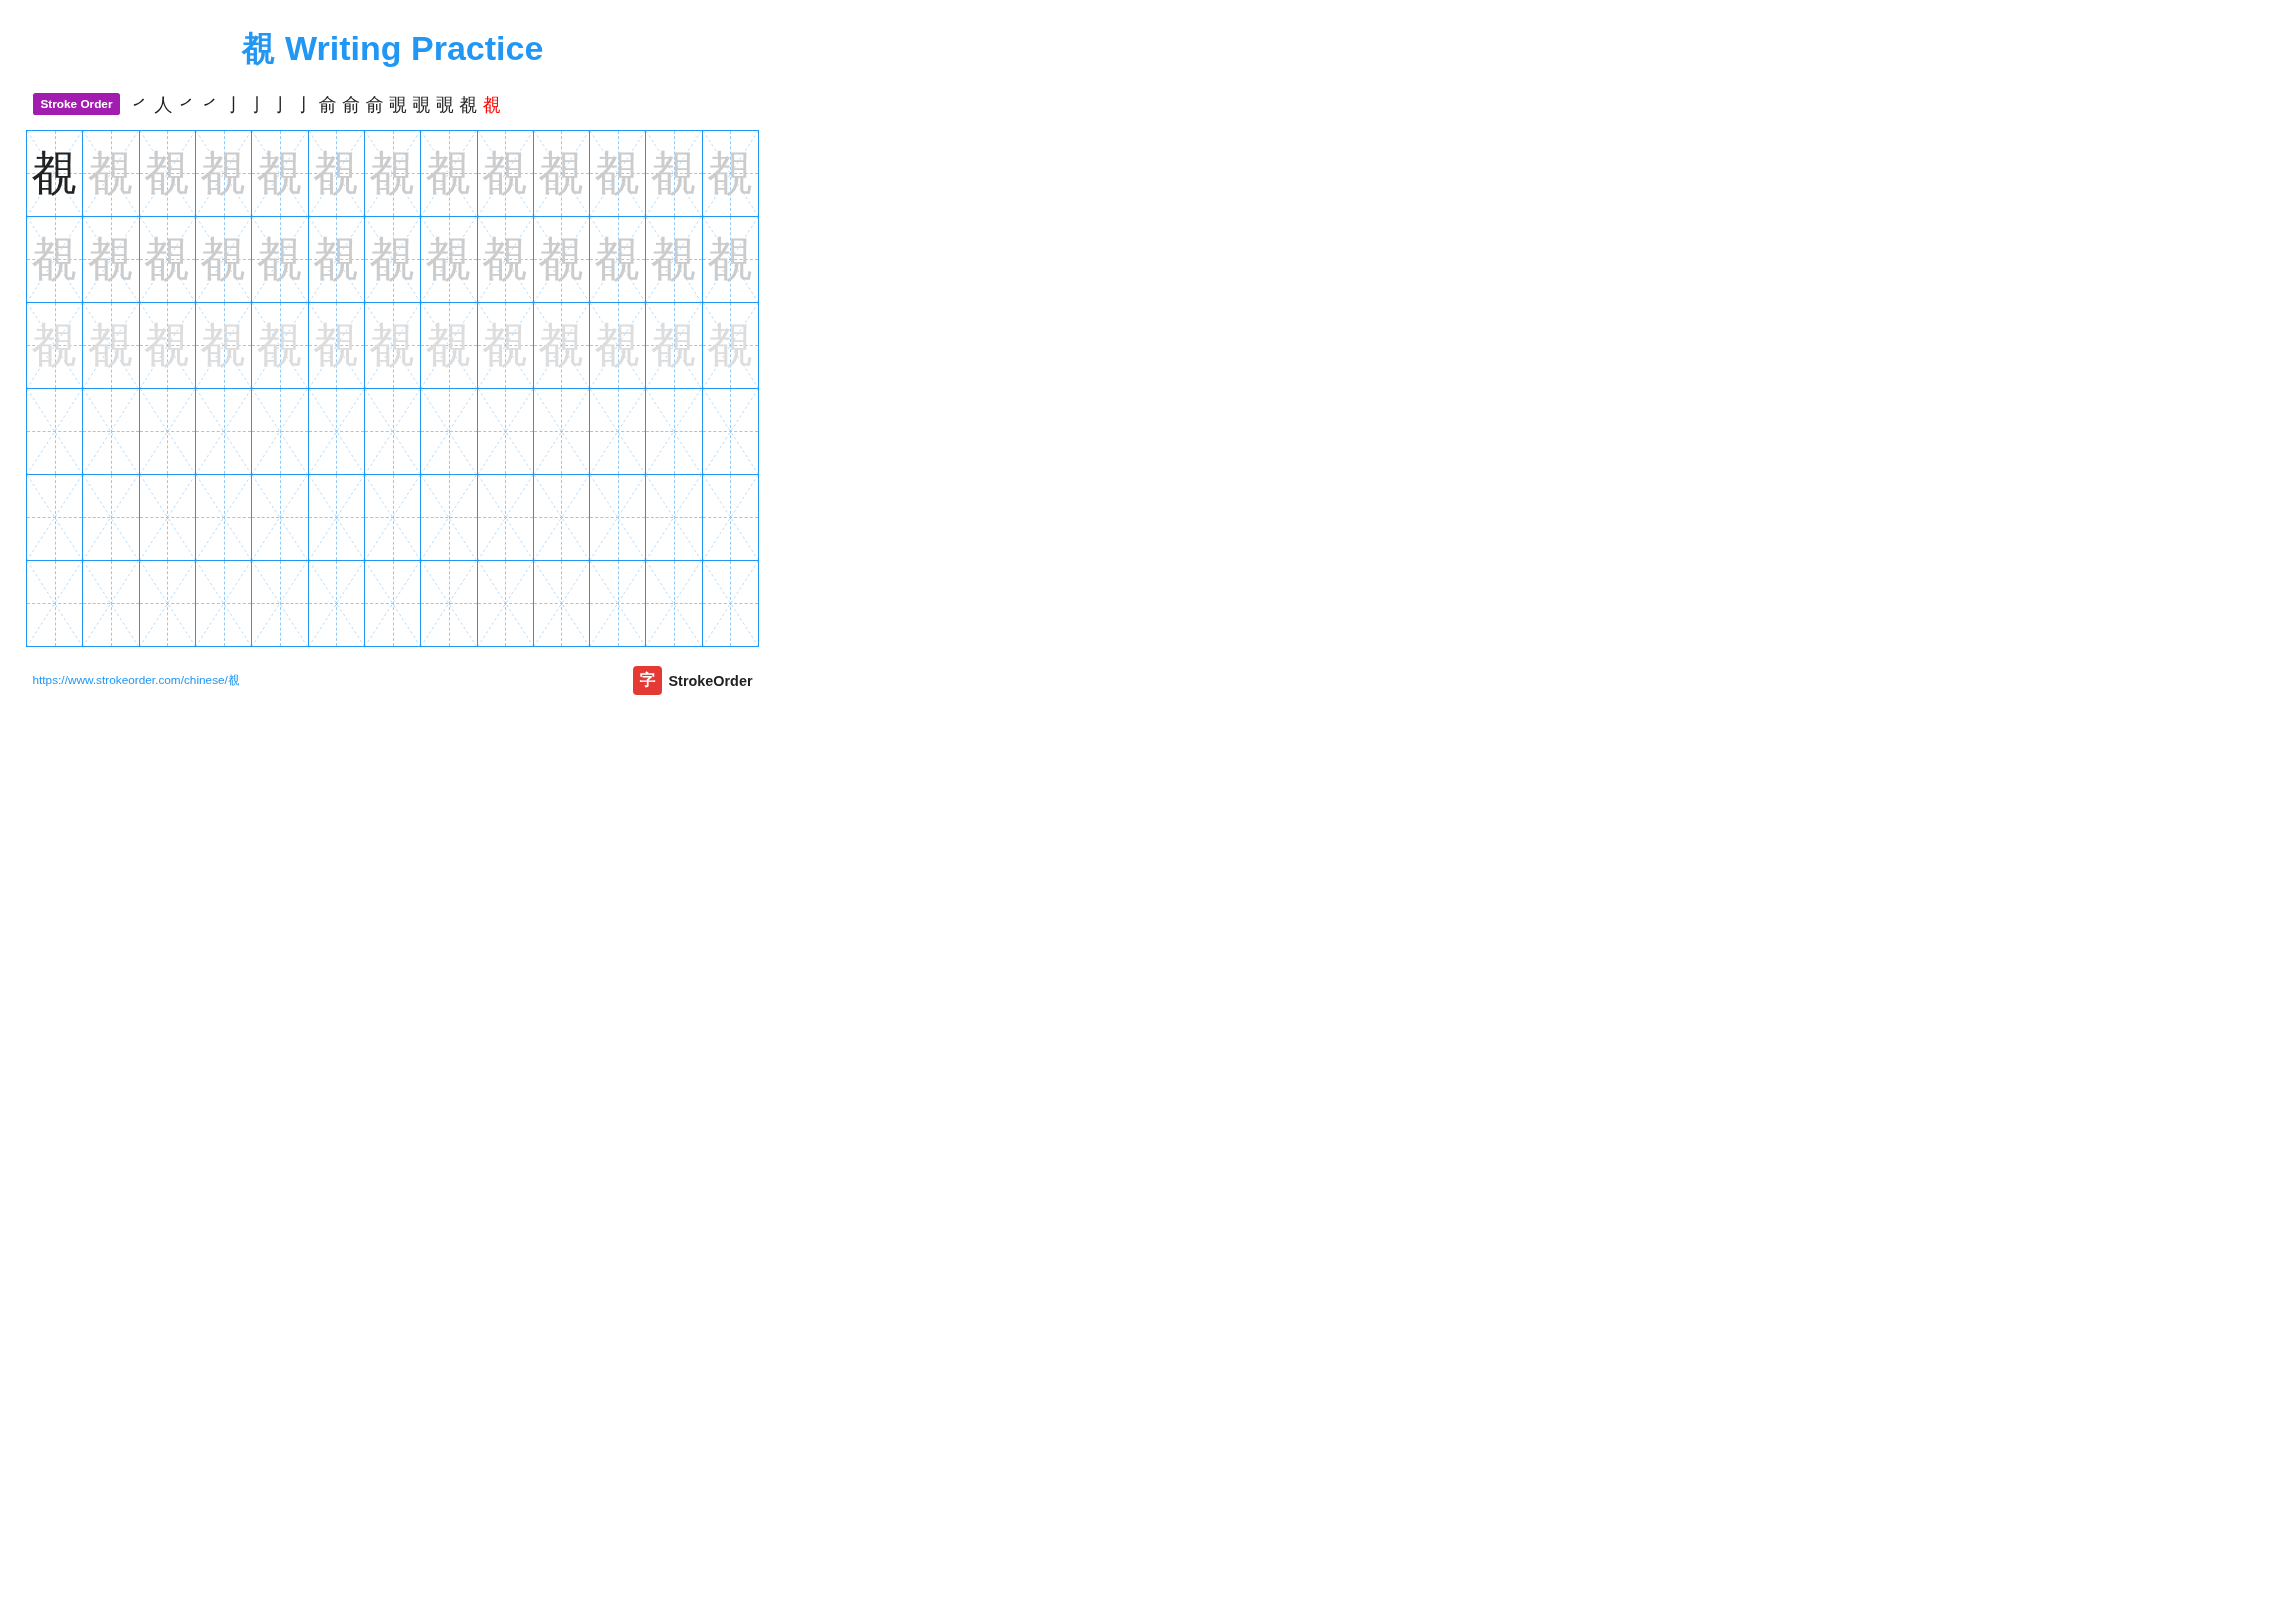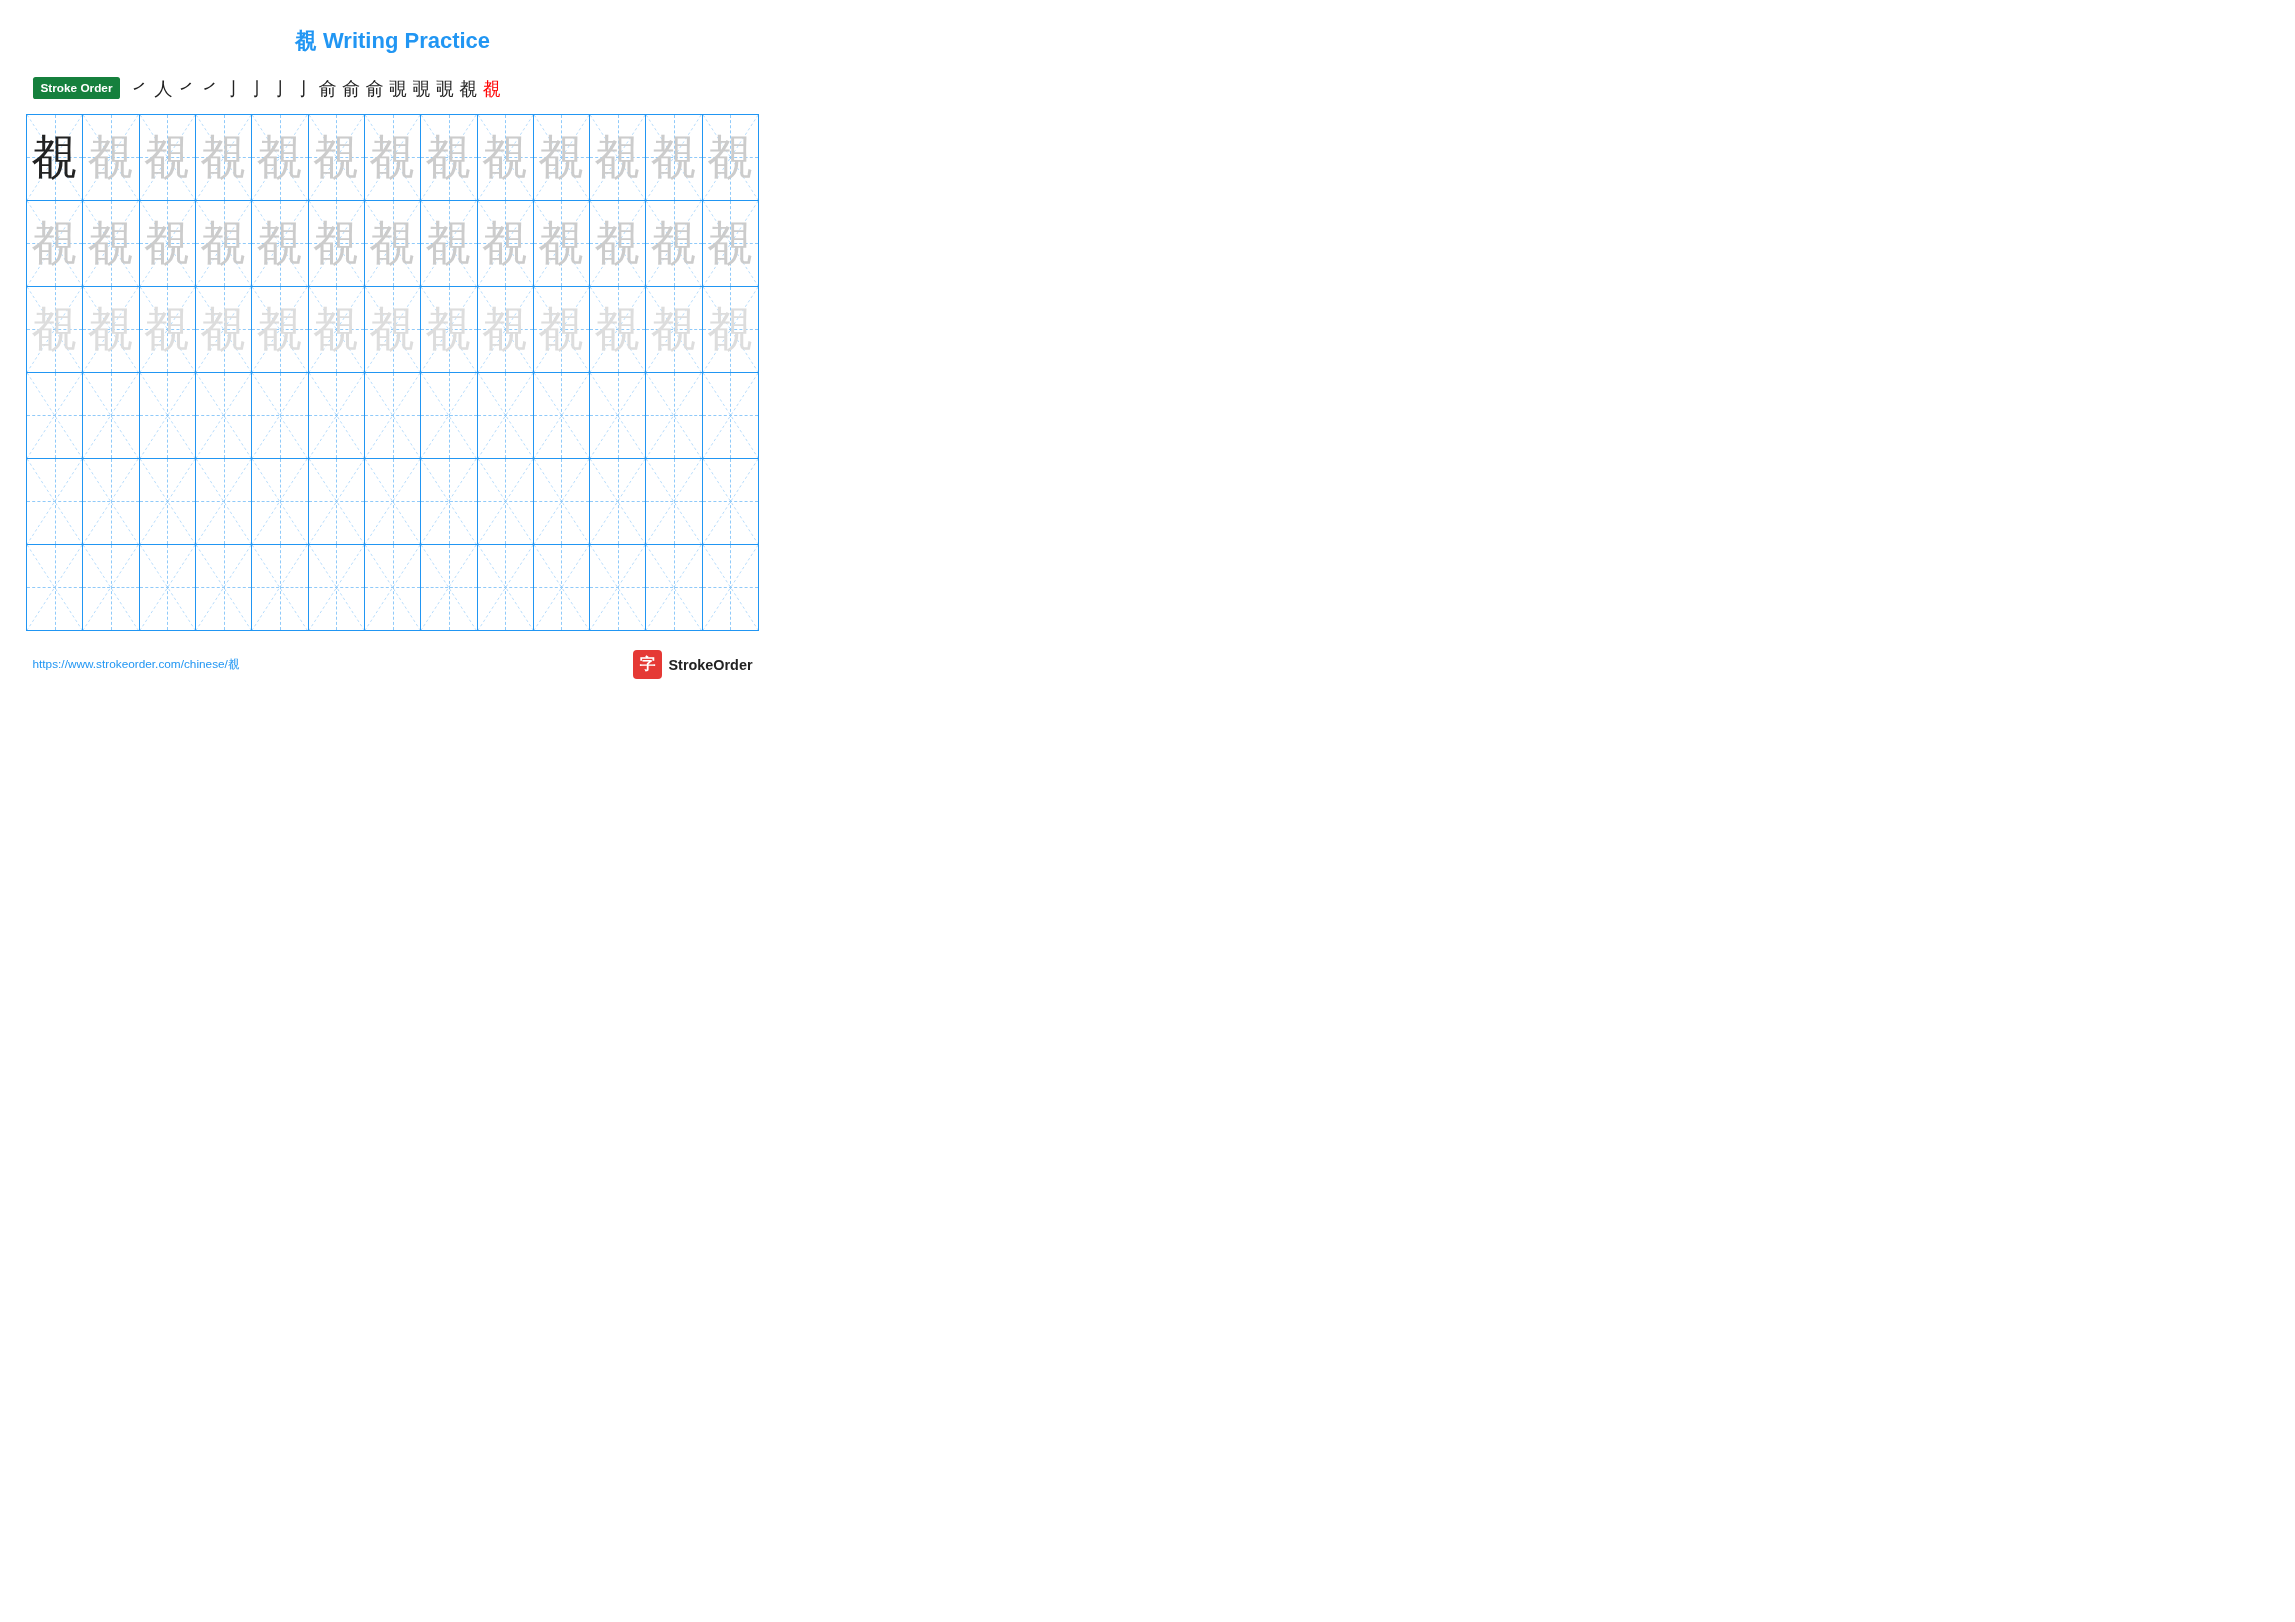--- a/index.html
+++ b/index.html
@@ -8,37 +8,37 @@
       background: #ffffff;
       font-family: serif;
       width: 785px;
       min-height: 556px;
       padding: 13px 26px;
       position: relative;
     }
 
     .title {
       text-align: center;
-      font-size: 22px;
+      font-size: 34px;
       font-weight: bold;
       color: #2196F3;
       margin: 13px 0 19.6px 0;
       font-family: sans-serif;
     }
 
     .stroke-order-row {
       display: flex;
       align-items: center;
       margin-bottom: 13px;
       gap: 5.2px;
       padding-left: 6.5px;
     }
 
     .stroke-order-badge {
-      background: #15803d;
+      background: #a21caf;
       color: white;
       font-size: 11.8px;
       font-weight: bold;
       padding: 3.9px 7.9px;
       border-radius: 2.6px;
       font-family: sans-serif;
       white-space: nowrap;
       margin-right: 5.2px;
     }
 

